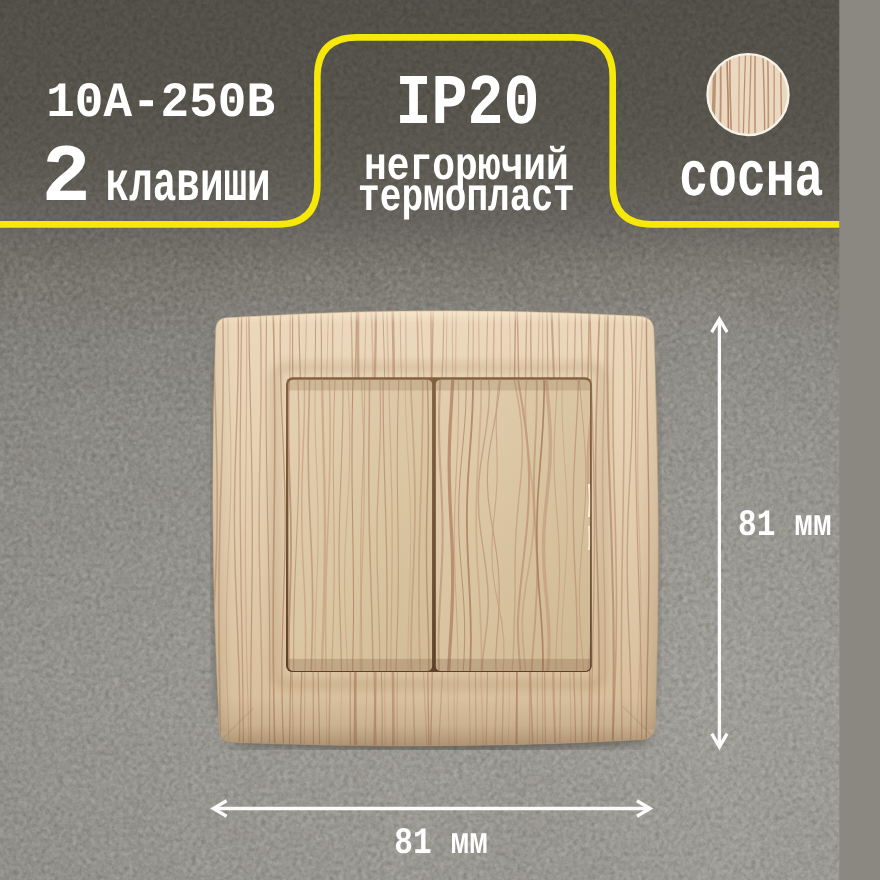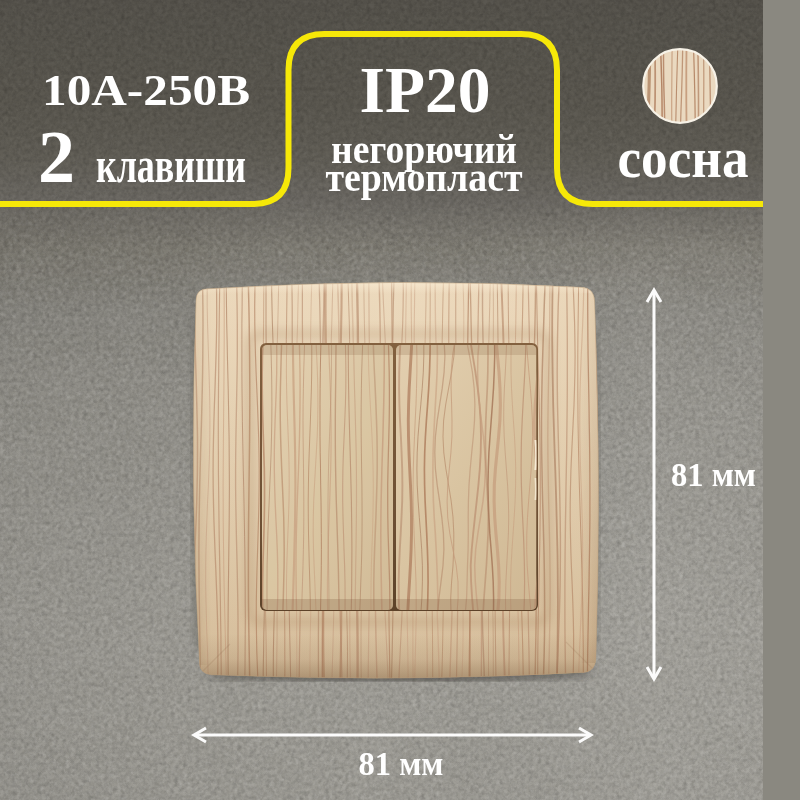--- a/index.html
+++ b/index.html
@@ -1,16 +1,16 @@
 <!DOCTYPE html>
 <html><head><meta charset="utf-8">
 <style>
   html,body{margin:0;padding:0;background:#8a8880;}
   #stage{position:relative;width:763px;height:800px;overflow:hidden;
-         font-family:Liberation Serif, serif;}
+         font-family:Liberation Mono, monospace;}
   svg{display:block}
 </style></head>
 <body>
 <div id="stage">
 <svg width="800" height="800" viewBox="0 0 800 800" xmlns="http://www.w3.org/2000/svg">
 <defs>
   <linearGradient id="wallg" x1="0" y1="0" x2="0" y2="1">
     <stop offset="0" stop-color="#55524b"></stop>
     <stop offset="0.13" stop-color="#5a574f"></stop>
     <stop offset="0.19" stop-color="#605d55"></stop>

